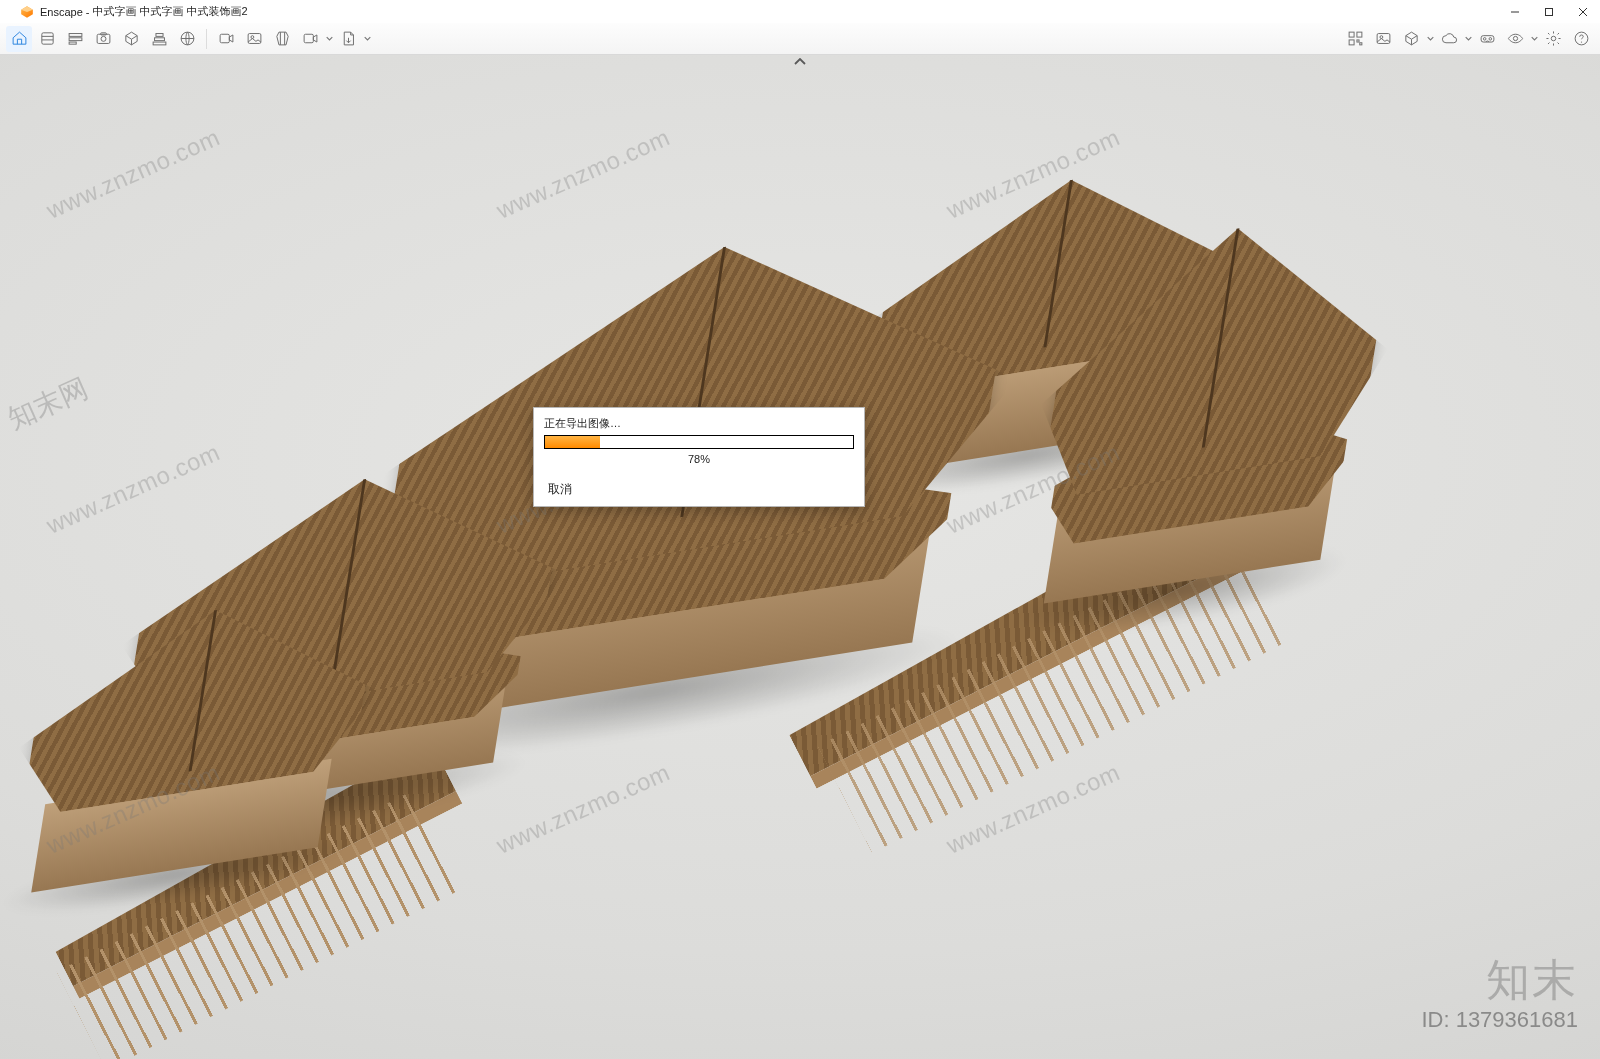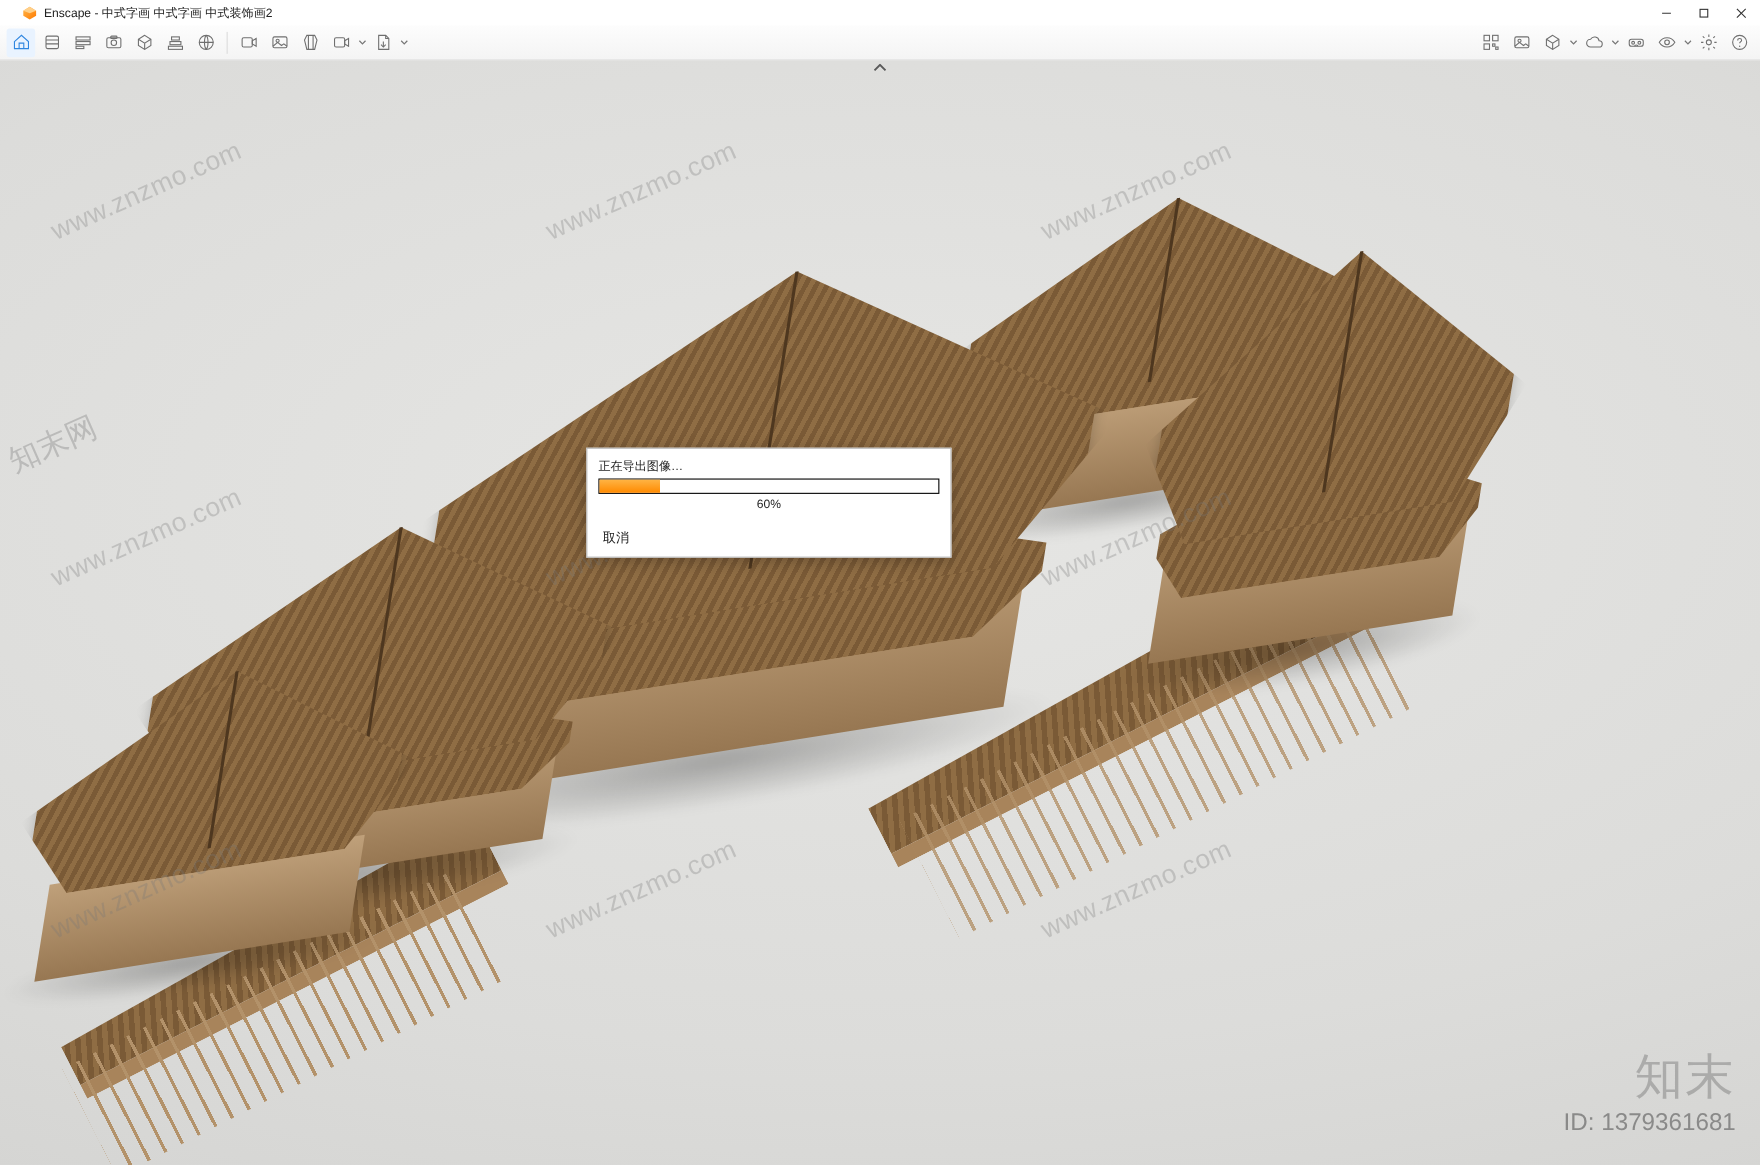--- a/index.html
+++ b/index.html
@@ -497,17 +497,17 @@
     <div class="bname">知末</div>
     <div class="bid">ID: 1379361681</div>
   </div>
 </div>
 
 <div class="dialog">
   <div class="dlg-title">正在导出图像…</div>
   <div class="progress-outer">
     <div class="progress-inner" id="progress-fill" style="width: 18%;"></div>
   </div>
-  <div class="pct">60%</div>
+  <div class="pct">78%</div>
   <div class="dlg-actions">
     <span class="dlg-btn">取消</span>
   </div>
 </div>
 
 </body></html>

